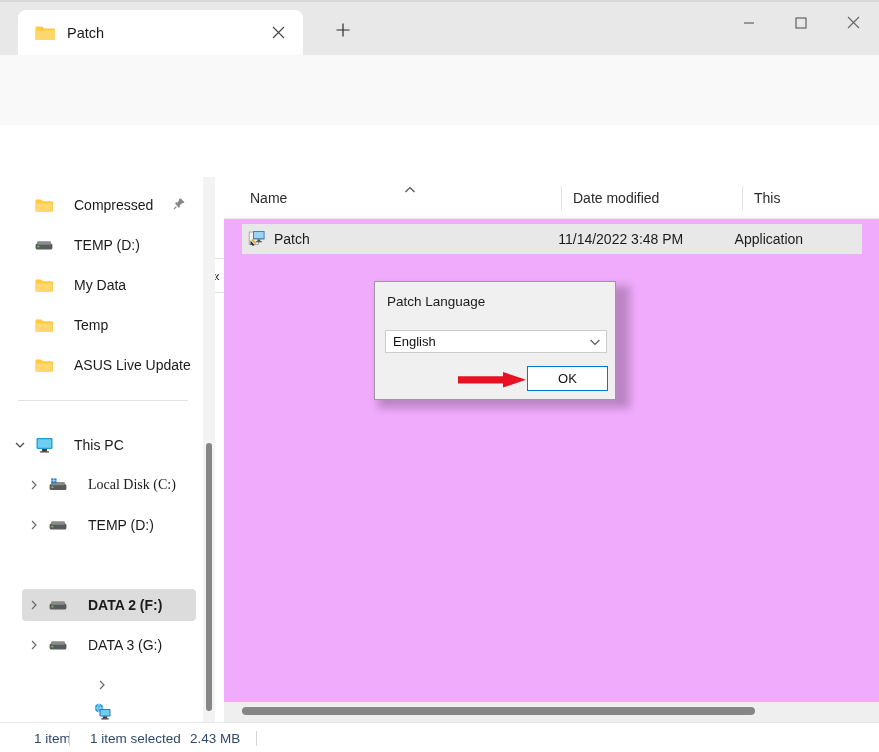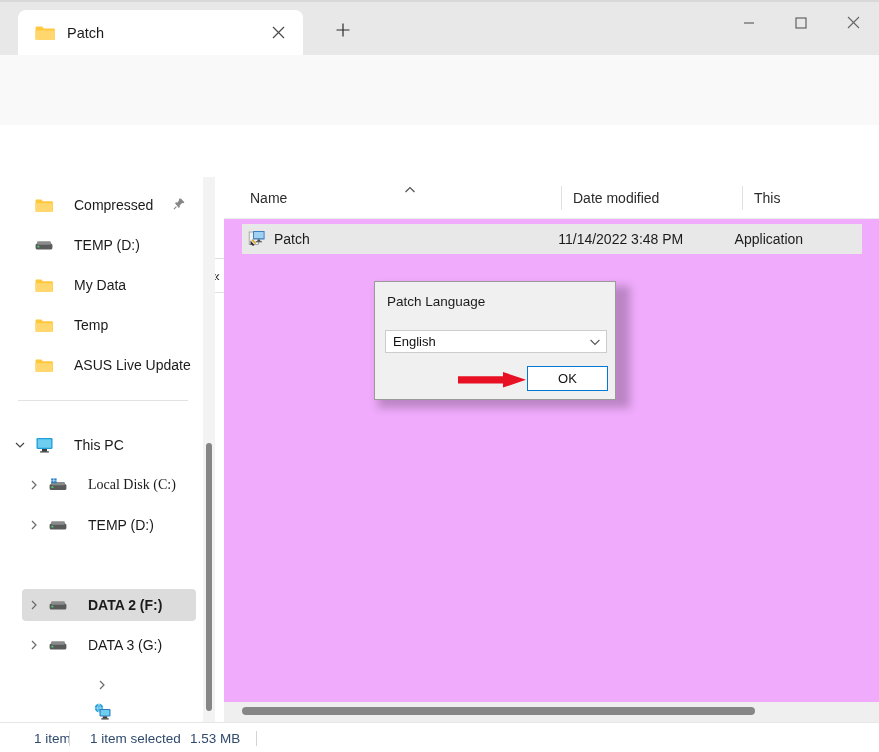--- a/index.html
+++ b/index.html
@@ -732,21 +732,21 @@
 
   <div class="statusbar">
     <div class="status-text" style="left:26px;margin-left:8px;">
       <span>1 item</span>
     </div>
     <div class="status-div" style="left:69px;"></div>
     <div class="status-text" style="left:90px;">
       <span>1 item selected</span>
     </div>
     <div class="status-text" style="left:190px;">
-      <span>1.53 MB</span>
+      <span>2.43 MB</span>
     </div>
     <div class="status-div" style="left:256px;"></div>
 
   </div>
 
   <div class="dlg-shadow"></div>
   <div class="dialog">
     <div class="dlg-title">Patch Language</div>
     <div class="dlg-select">
       <span class="val">English</span>

